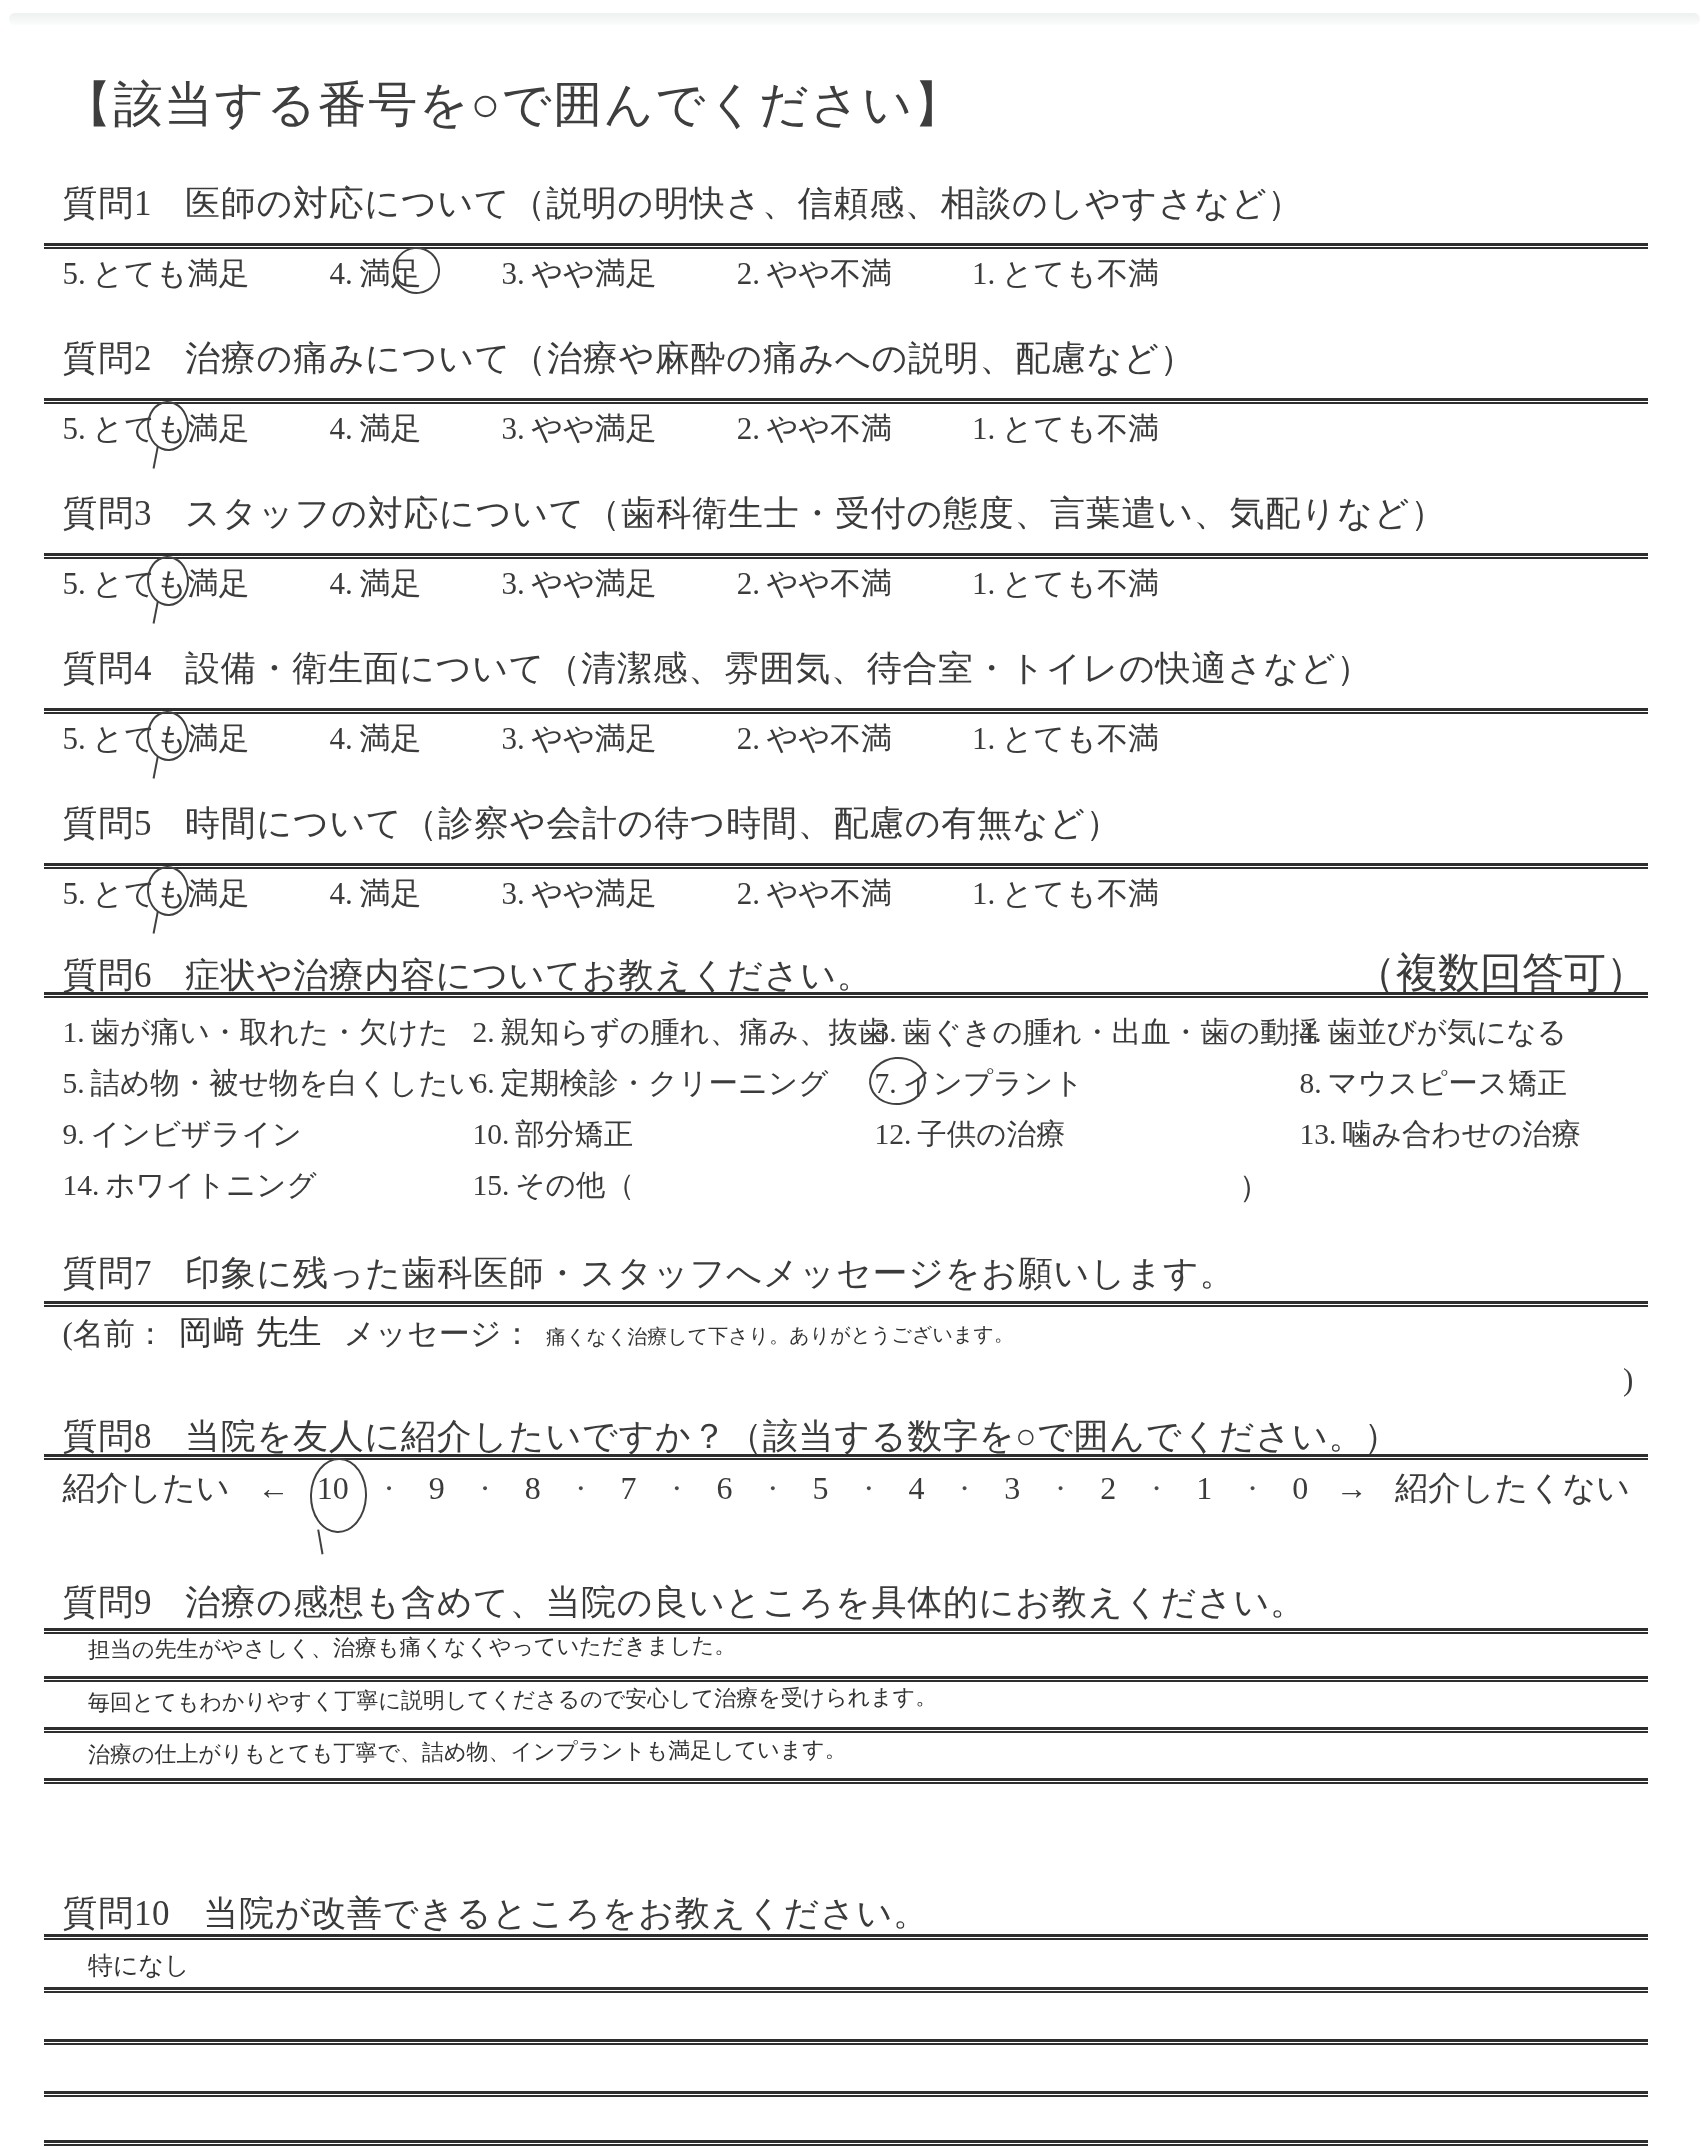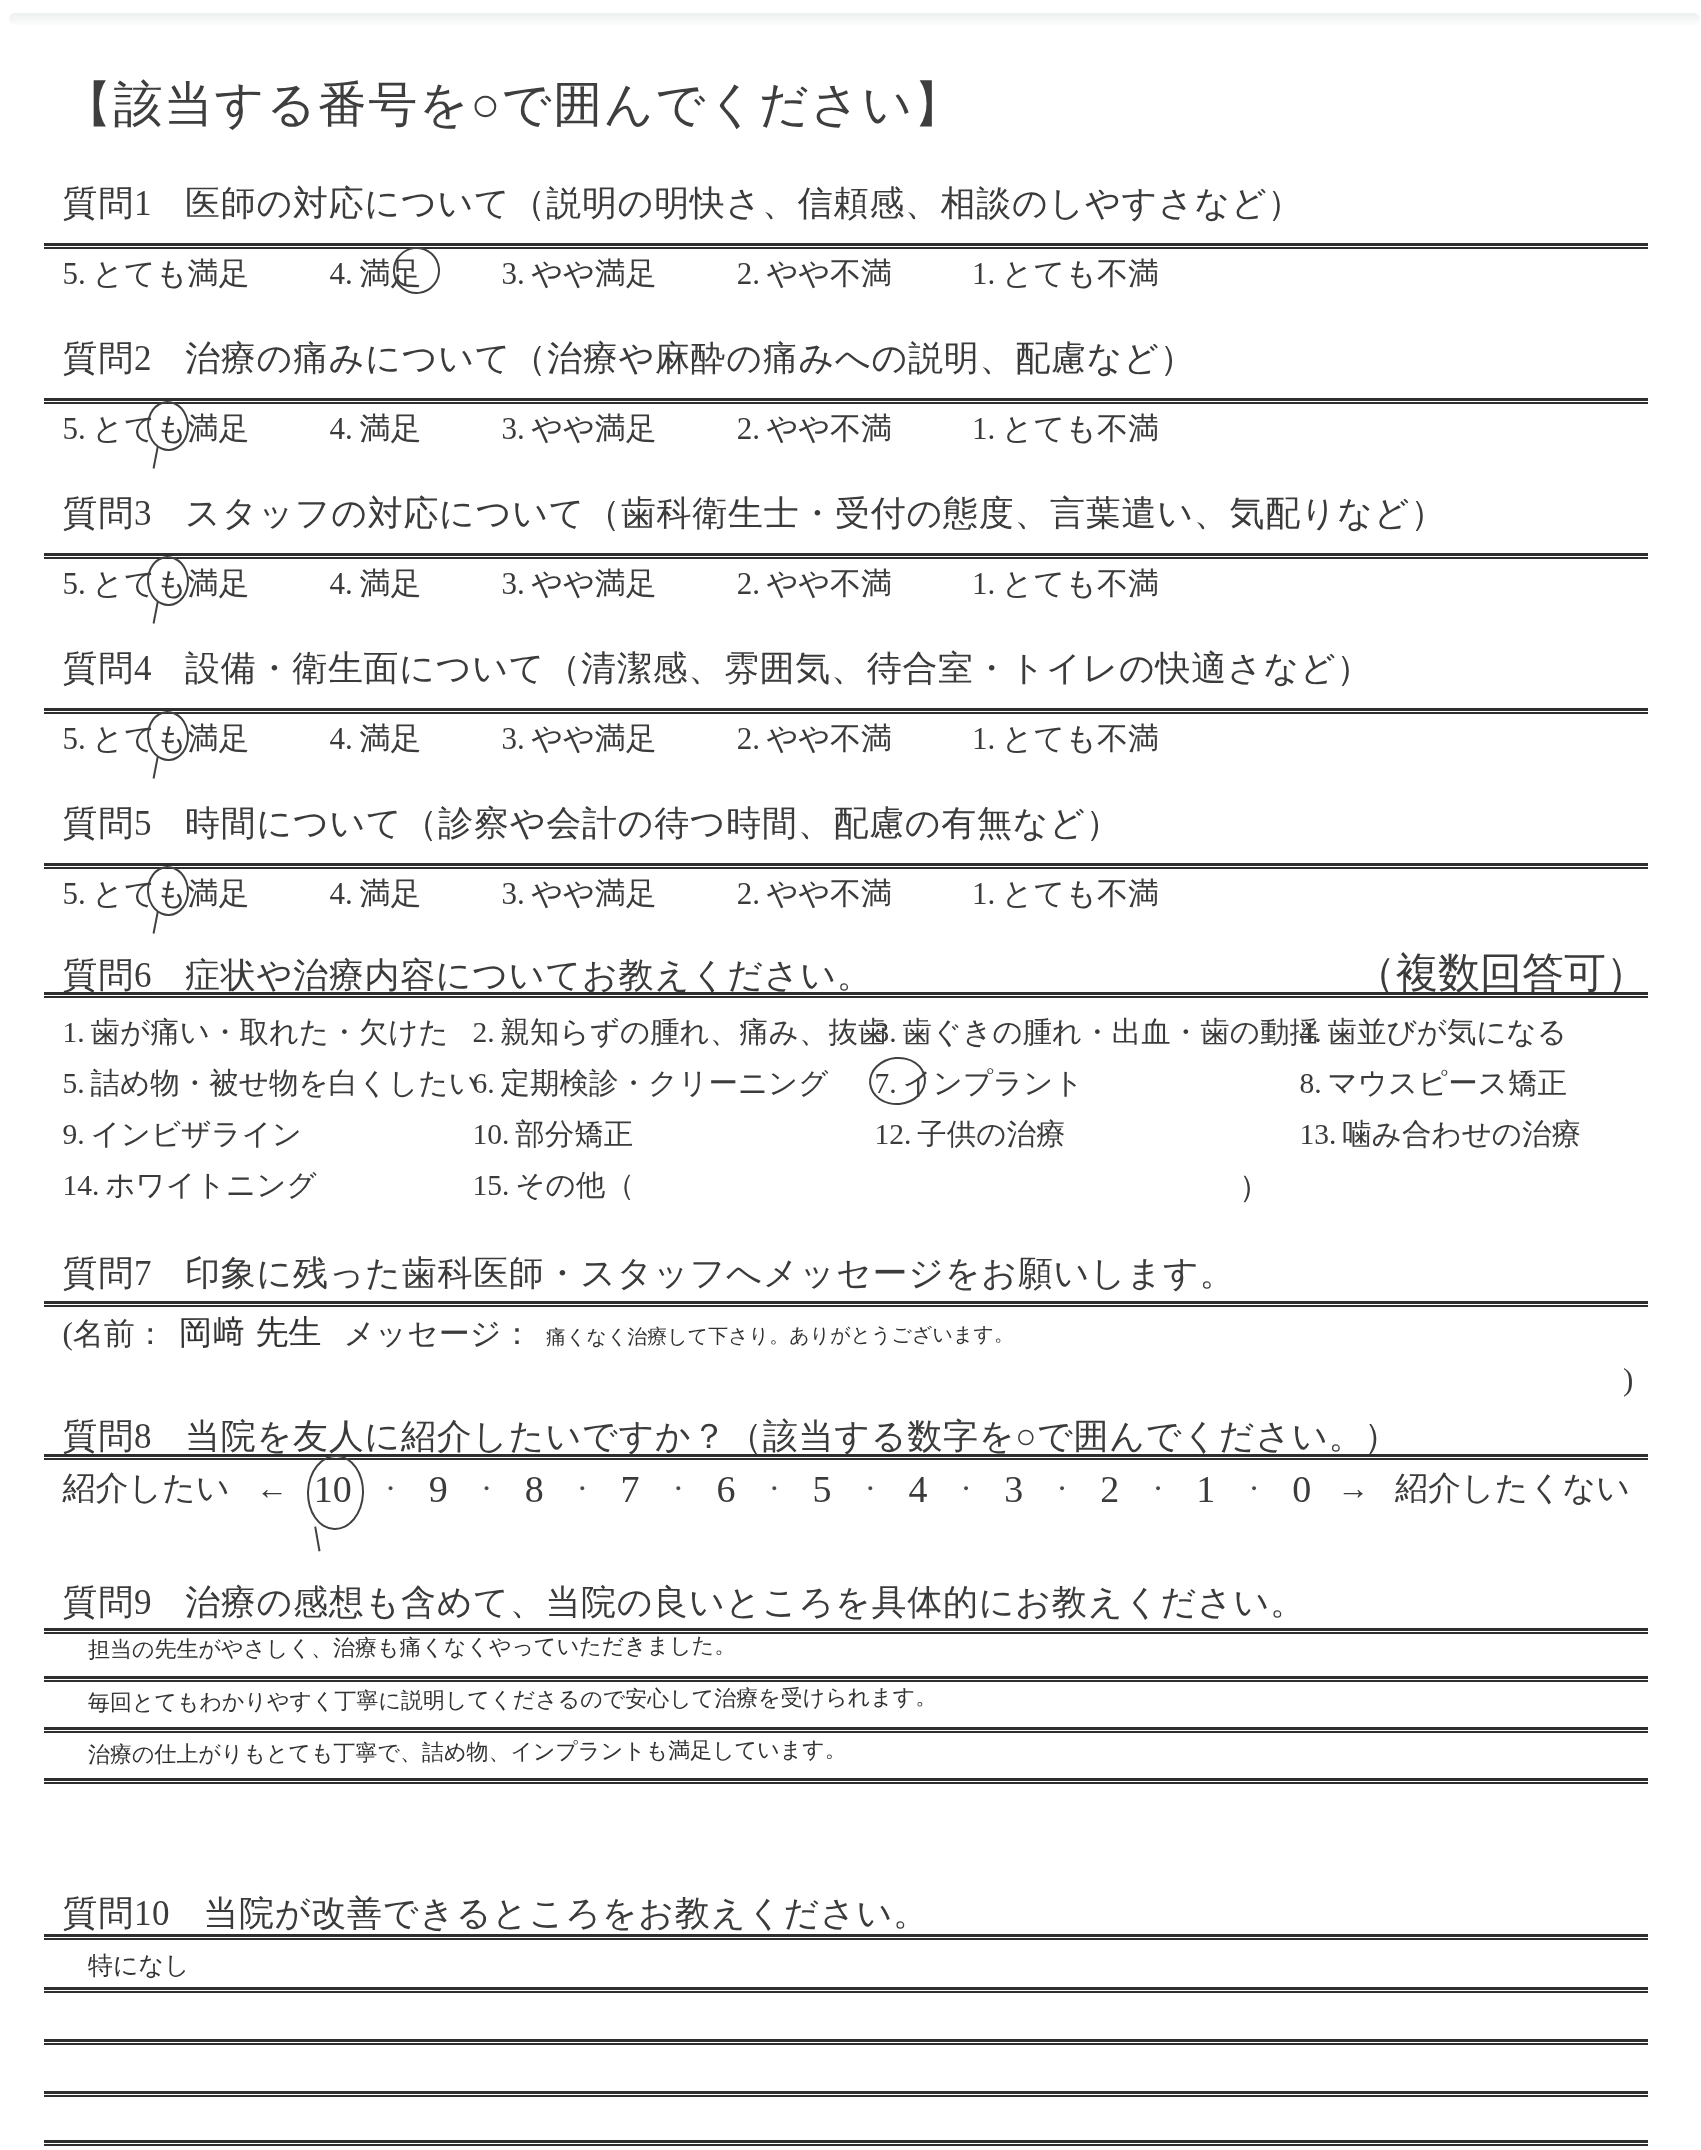--- a/index.html
+++ b/index.html
@@ -32,21 +32,21 @@
   .q6-close-paren{justify-self:end;padding-right:29.5px;font-size:31px;}
   
   .q7-line{position:absolute;left:18.5px;right:0;display:flex;align-items:baseline;white-space:nowrap;}
   .q7-print{font-size:31px;}
   .q7-close{position:absolute;right:14.8px;top:0;font-size:31px;}
   
   .scale-row{position:absolute;left:18.5px;right:17.7px;display:flex;
     justify-content:space-between;align-items:center;}
   .scale-label{font-size:33px;white-space:nowrap;}
   .scale-arrow{font-size:32px;}
-  .scale-num{position:relative;font-size:38px;text-align:center;}
+  .scale-num{position:relative;font-size:32px;text-align:center;}
   .scale-dot{font-size:25px;color:#4a4a4a;}
   
   .hw{font-family:"DejaVu Sans",sans-serif;color:#323232;transform:rotate(-0.4deg);
     transform-origin:left bottom;white-space:nowrap;}
   .hw-name{font-size:33px;margin:0 22px 0 13.3px;}
   .hw-msg{font-size:20px;margin-left:13.3px;}
   .hw-line{position:absolute;left:44px;font-size:22px;}
   .hw-q10{font-size:25px;text-align:center;}
   
   .circle-mark{position:absolute;border:2.2px solid #414141;border-radius:50%;pointer-events:none;}

